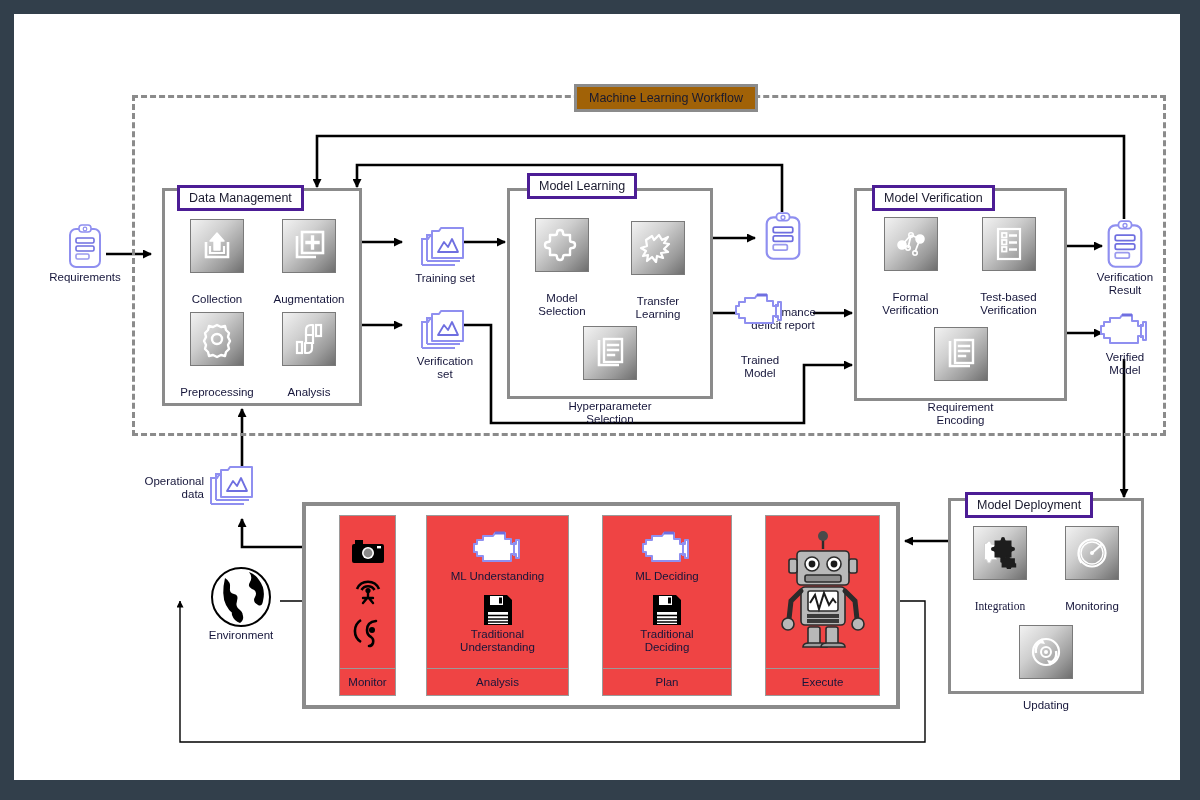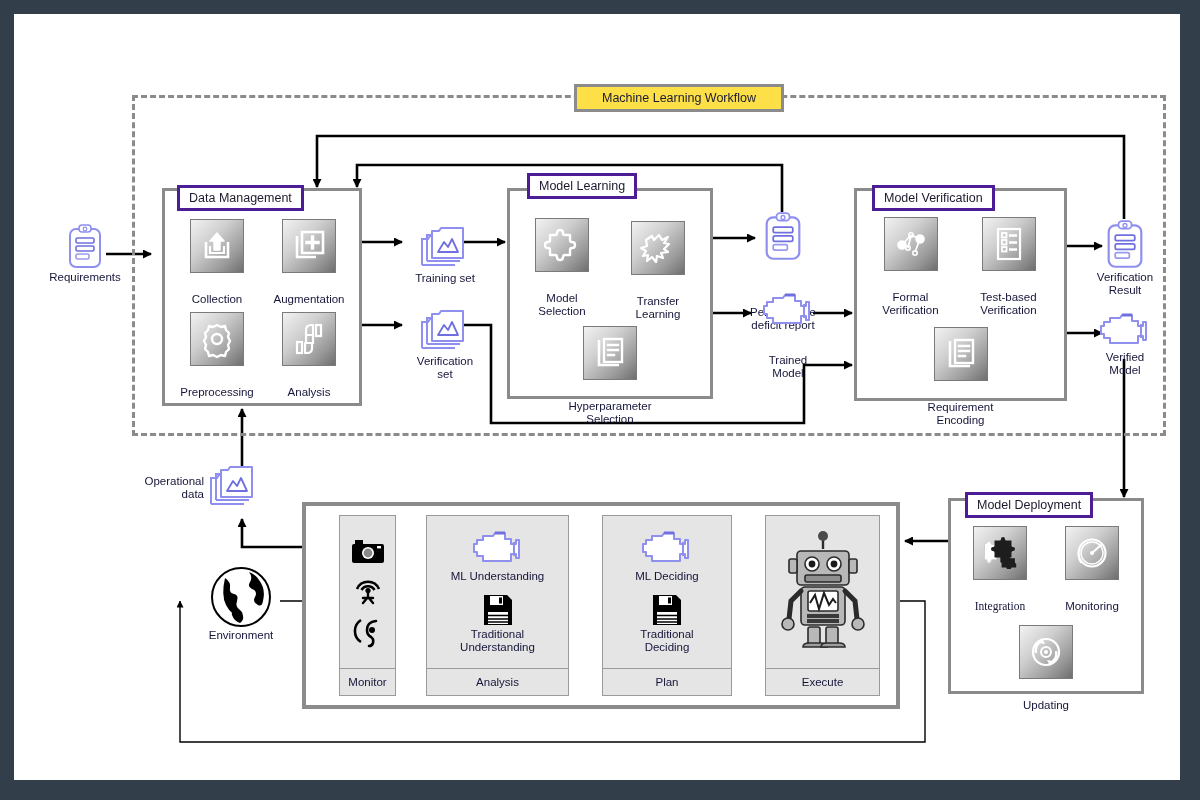--- a/index.html
+++ b/index.html
@@ -18,22 +18,22 @@
   .abs{position:absolute;}
 
   
   #ml-boundary{
     left:118px;top:81px;width:1034px;height:341px;
     border:3px dashed #8b8b8b;
     box-sizing:border-box;
   }
   #ml-title{
     left:560px;top:70px;
-    padding:4px 25px;
-    background:#fde047;
+    padding:4px 12px;
+    background:#a16207;
     border:3px solid #8b8b8b;
     font-size:12.5px;color:#1a1a2e;
     white-space:nowrap;
     z-index:6;
   }
 
   
   .grp{box-sizing:border-box;border:3px solid #8b8b8b;background:#fff;}
   .grp-title{
     padding:3px 9px;background:#fff;border:3px solid #4c1d95;
@@ -56,21 +56,21 @@
   
   .art{display:flex;flex-direction:column;align-items:center;gap:1px;}
   .art .cap{font-size:11.5px;}
 
   
   #mapek{
     left:288px;top:488px;width:598px;height:207px;
     box-sizing:border-box;border:4px solid #8b8b8b;background:#fff;
   }
   .phase{
-    box-sizing:border-box;border:1px solid #9a9a9a;background:#e5e5e5;
+    box-sizing:border-box;border:1px solid #9a9a9a;background:#ef4444;
     display:flex;flex-direction:column;
   }
   .phase-body{flex:1;display:flex;flex-direction:column;align-items:center;justify-content:center;gap:4px;}
   .phase-foot{
     border-top:1px solid #9a9a9a;height:26px;
     display:flex;align-items:center;justify-content:center;
     font-size:11.5px;color:#15153a;
   }
   .phase-lbl{font-size:11.5px;color:#15153a;text-align:center;line-height:13px;white-space:pre-line;}
 
@@ -265,21 +265,21 @@
       <rect x="12" y="1" width="12" height="7" rx="3" fill="#fff" stroke="#8f8ff0" stroke-width="1.6"></rect>
       <circle cx="18" cy="5" r="1.8" fill="#fff" stroke="#8f8ff0" stroke-width="1.2"></circle>
       <rect x="9" y="14" width="18" height="5" rx="1.5" fill="#fff" stroke="#6f6fe0" stroke-width="1.6"></rect>
       <rect x="9" y="22" width="18" height="5" rx="1.5" fill="#fff" stroke="#6f6fe0" stroke-width="1.6"></rect>
       <rect x="9" y="30" width="13" height="5" rx="1.5" fill="#fff" stroke="#9a9aee" stroke-width="1.6"></rect>
     </svg>
     <div class="cap">Performance
 deficit report</div>
   </div>
 
-  <div class="abs art" style="left:740px;top:278px;width:68px;gap:24px;">
+  <div class="abs art" style="left:712px;top:278px;width:68px;gap:24px;">
     <svg width="54" height="38" viewBox="0 0 54 38">
       <path d="M6,14 L6,10 L12,10 L12,6 L22,6 L24,3 L34,3 L34,9 L40,9 L40,14 L45,14 L45,10 L48,10 L48,28 L45,28 L45,24 L40,24 L40,31 L12,31 L12,26 L6,26 L6,22 L3,22 L3,14 Z" fill="#fff" stroke="#8f8ff0" stroke-width="2" stroke-linejoin="round"></path>
       <path d="M24,3 L34,3" stroke="#6f6fe0" stroke-width="3"></path>
       <path d="M43,12 L43,26" stroke="#8f8ff0" stroke-width="2"></path>
     </svg>
     <div class="cap">Trained
 Model</div>
   </div>
 
   <div class="abs grp" style="left:840px;top:174px;width:213px;height:213px;"></div>

